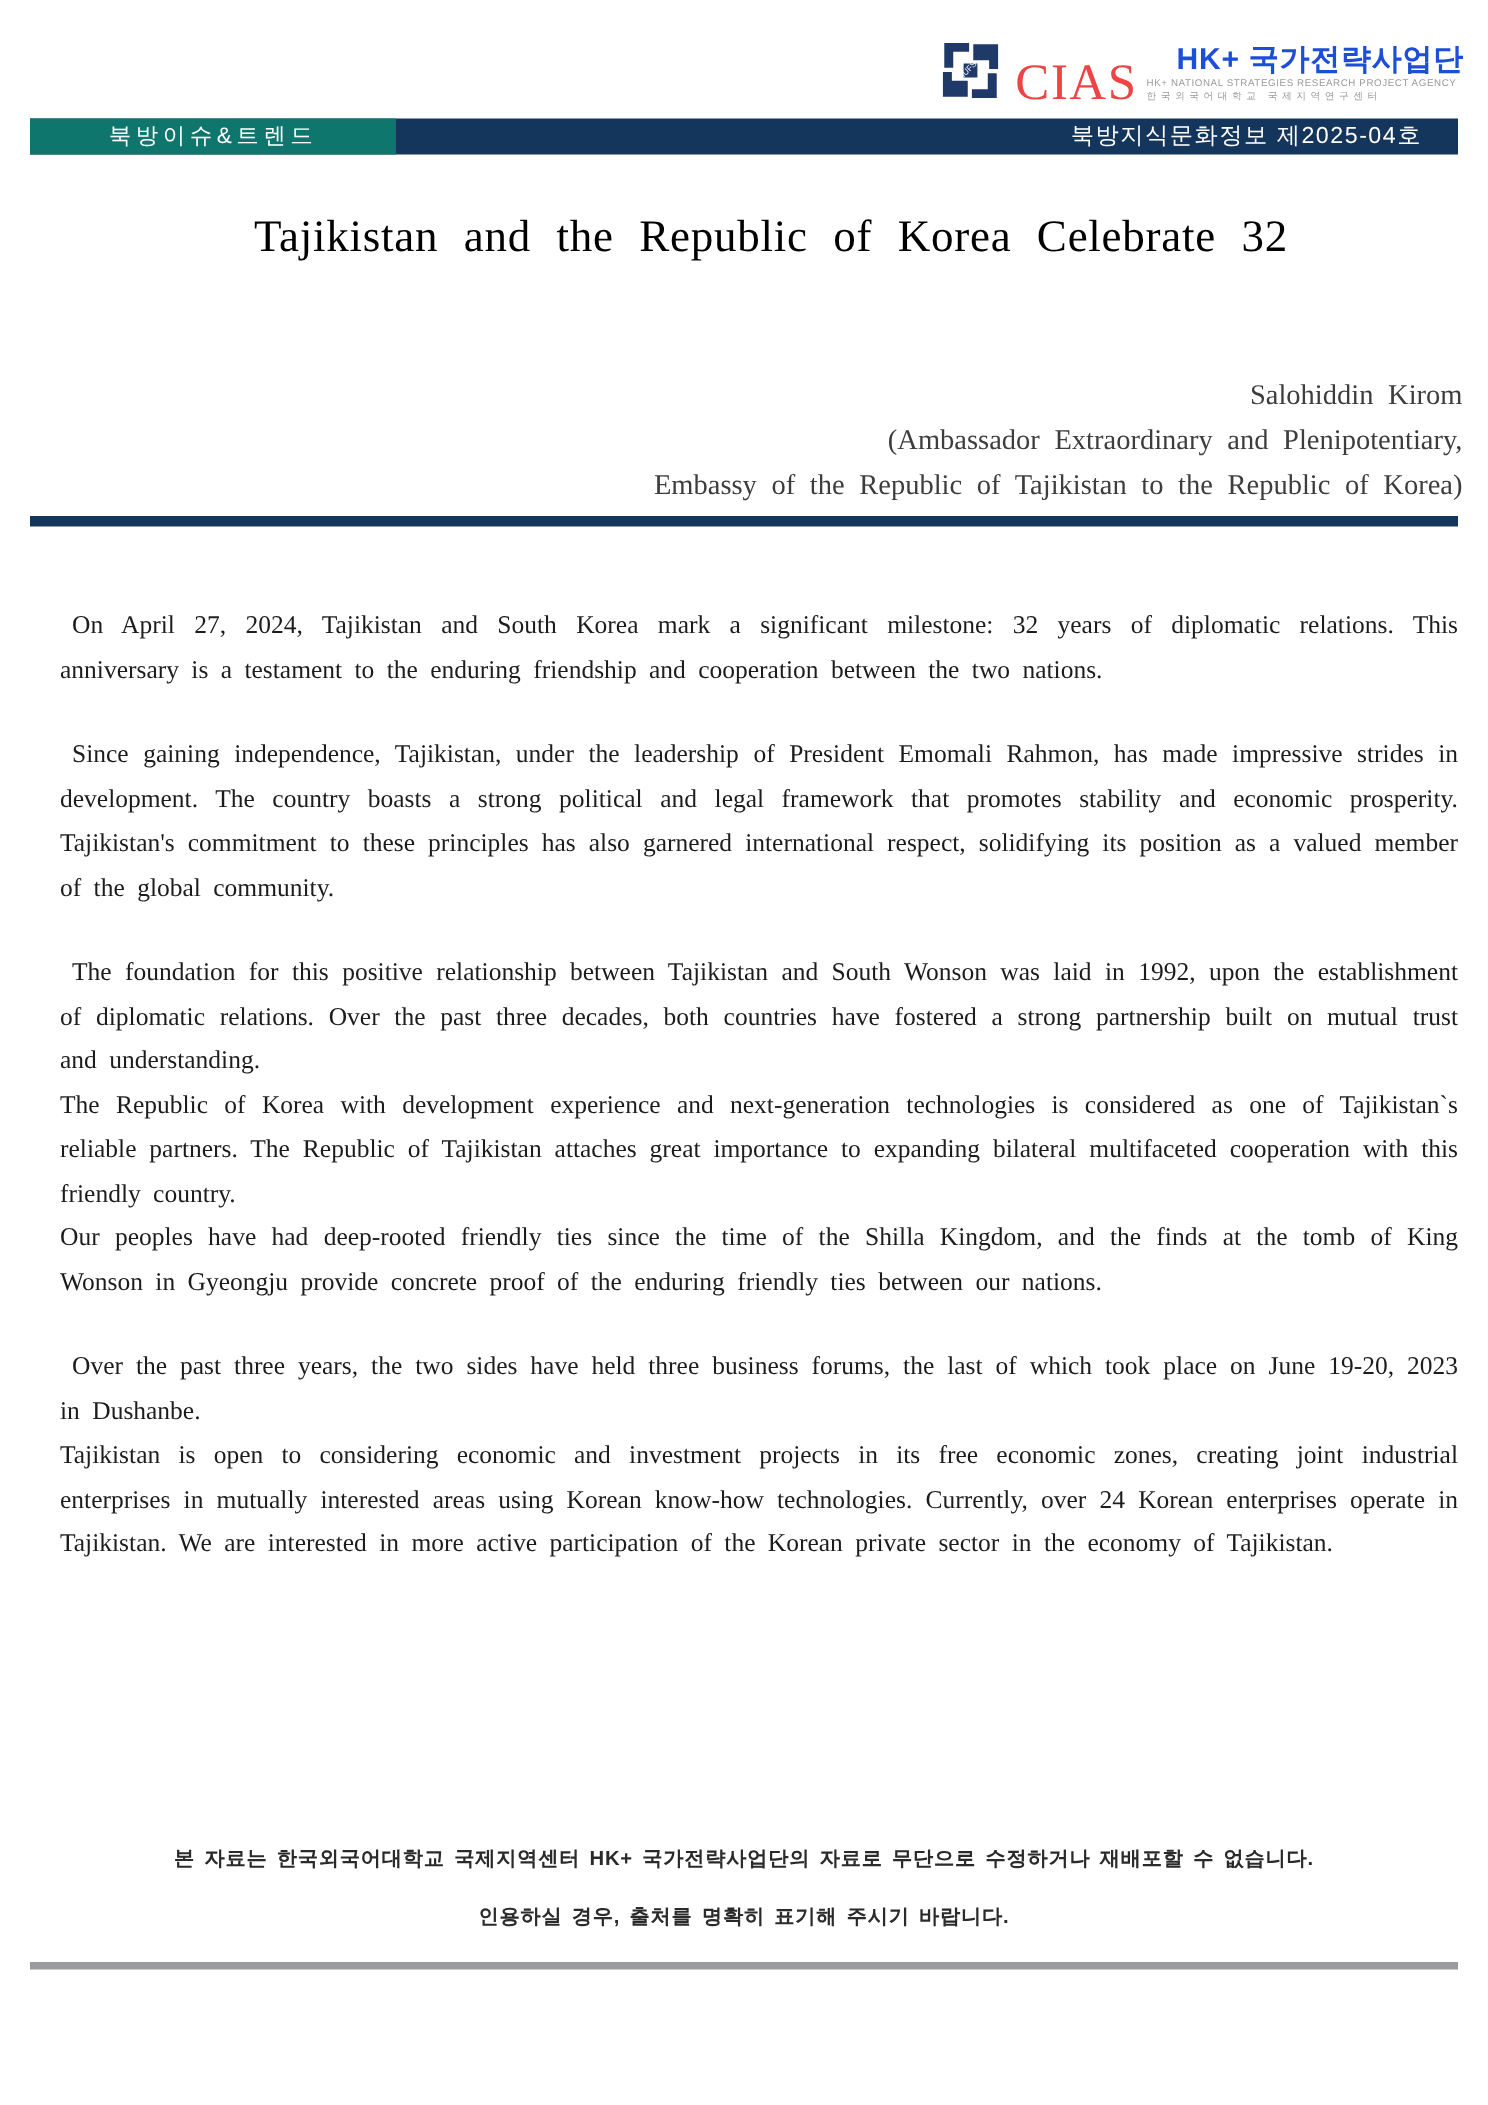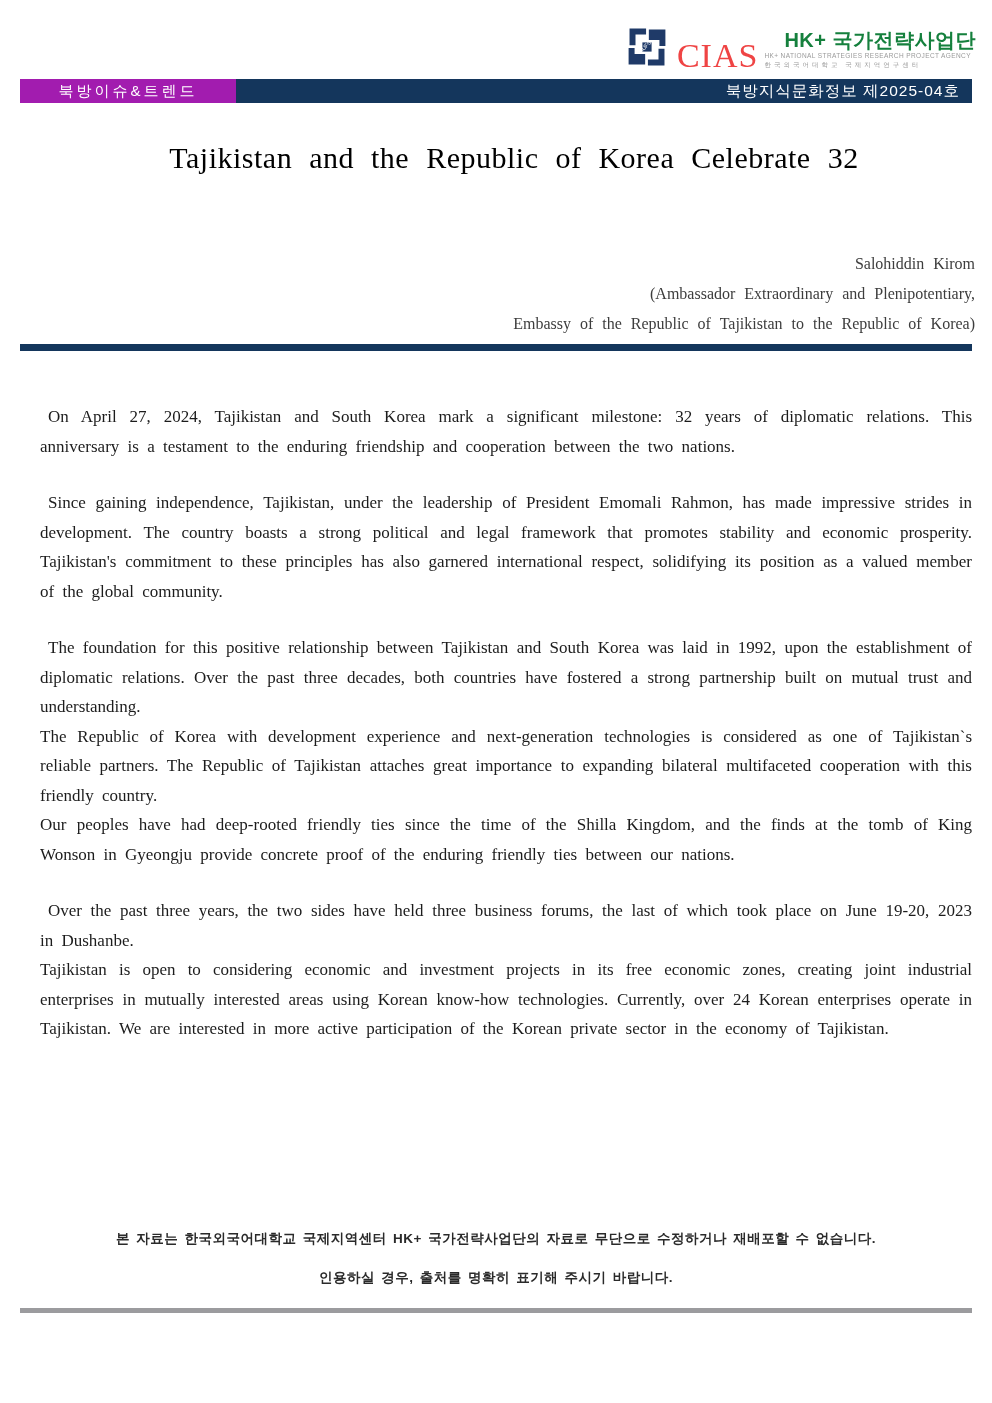--- a/index.html
+++ b/index.html
@@ -12,44 +12,44 @@
 
   
   .logo { position:absolute; top:24px; right:16px; display:flex; align-items:flex-end; gap:6px; }
   .logo-mark { width:48px; height:46px; display:block; }
   .cias {
     font-family:"Liberation Serif","DejaVu Serif",serif;
     font-size:34px; line-height:34px; color:#ef4444; letter-spacing:1px; font-weight:400;
     transform:translateY(3px);
   }
   .agency { display:flex; flex-direction:column; padding-bottom:1px; }
-  .agency-ko { font-family:"Liberation Sans","DejaVu Sans",sans-serif; font-size:20px; line-height:24px; font-weight:700; color:#15803d; letter-spacing:0.5px;margin-left:20px; }
+  .agency-ko { font-family:"Liberation Sans","DejaVu Sans",sans-serif; font-size:20px; line-height:24px; font-weight:700; color:#1d4ed8; letter-spacing:0.5px;margin-left:20px; }
   .agency-en { font-family:"Liberation Sans","DejaVu Sans",sans-serif; font-size:6.5px; line-height:8px; color:#9a9a9a; letter-spacing:0.4px; }
   .agency-sub { font-family:"Liberation Sans","DejaVu Sans",sans-serif; font-size:6.5px; line-height:9px; color:#9a9a9a; letter-spacing:3px; }
 
   
   .band { position:absolute; top:79px; left:20px; right:20px; height:24px; background:#14365c; display:flex; }
   .band-category {
-    width:216px; background:#a21caf; color:#ffffff;
+    width:244px; background:#0f766e; color:#ffffff;
     font-family:"Liberation Sans","DejaVu Sans",sans-serif;
     font-size:15px; letter-spacing:3px; text-align:center; line-height:24px;
   }
   .band-issue {
-    flex:1; color:#ffffff; text-align:right; padding-right:12px;
+    flex:1; color:#ffffff; text-align:right; padding-right:24px;
     font-family:"Liberation Sans","DejaVu Sans",sans-serif;
     font-size:15.5px; letter-spacing:1px; line-height:24px;
   }
 
   
   .title { position:absolute; top:139px; left:0; right:0; text-align:center; font-weight:400; color:#000;padding-left:36px; }
   .title span { display:block; font-size:30px; line-height:37px; word-spacing:9px; letter-spacing:0.5px; }
 
   
   .byline { position:absolute; top:249px; right:17px; text-align:right; color:#3d3d3d; }
-  .byline div { font-size:16px; line-height:30px; word-spacing:5px; }
+  .byline div { font-size:19px; line-height:30px; word-spacing:5px; }
 
   
   .rule-navy { position:absolute; top:344px; left:20px; right:20px; height:7px; background:#14365c; }
   .rule-gray { position:absolute; top:1308px; left:20px; right:20px; height:5px; background:#9b9b9e; }
 
   
   .bodytext { position:absolute; top:402px; left:18px; width:954px; }
   .block { margin-bottom:27px; }
   .block p {
     font-size:17px; line-height:29.5px; text-align:justify;
@@ -106,21 +106,21 @@
 <div class="rule-navy"></div>
 
 <main class="bodytext">
   <div class="block">
     <p class="indent">On April 27, 2024, Tajikistan and South Korea mark a significant milestone: 32 years of diplomatic relations. This anniversary is a testament to the enduring friendship and cooperation between the two nations.</p>
   </div>
   <div class="block">
     <p class="indent">Since gaining independence, Tajikistan, under the leadership of President Emomali Rahmon, has made impressive strides in development. The country boasts a strong political and legal framework that promotes stability and economic prosperity. Tajikistan's commitment to these principles has also garnered international respect, solidifying its position as a valued member of the global community.</p>
   </div>
   <div class="block">
-    <p class="indent">The foundation for this positive relationship between Tajikistan and South Korea was laid in 1992, upon the establishment of diplomatic relations. Over the past three decades, both countries have fostered a strong partnership built on mutual trust and understanding.</p>
+    <p class="indent">The foundation for this positive relationship between Tajikistan and South Wonson was laid in 1992, upon the establishment of diplomatic relations. Over the past three decades, both countries have fostered a strong partnership built on mutual trust and understanding.</p>
     <p>The Republic of Korea with development experience and next-generation technologies is considered as one of Tajikistan`s reliable partners. The Republic of Tajikistan attaches great importance to expanding bilateral multifaceted cooperation with this friendly country.</p>
     <p>Our peoples have had deep-rooted friendly ties since the time of the Shilla Kingdom, and the finds at the tomb of King Wonson in Gyeongju provide concrete proof of the enduring friendly ties between our nations.</p>
   </div>
   <div class="block">
     <p class="indent">Over the past three years, the two sides have held three business forums, the last of which took place on June 19-20, 2023 in Dushanbe.</p>
     <p>Tajikistan is open to considering economic and investment projects in its free economic zones, creating joint industrial enterprises in mutually interested areas using Korean know-how technologies. Currently, over 24 Korean enterprises operate in Tajikistan. We are interested in more active participation of the Korean private sector in the economy of Tajikistan.</p>
   </div>
 </main>
 
 <div class="notice">

